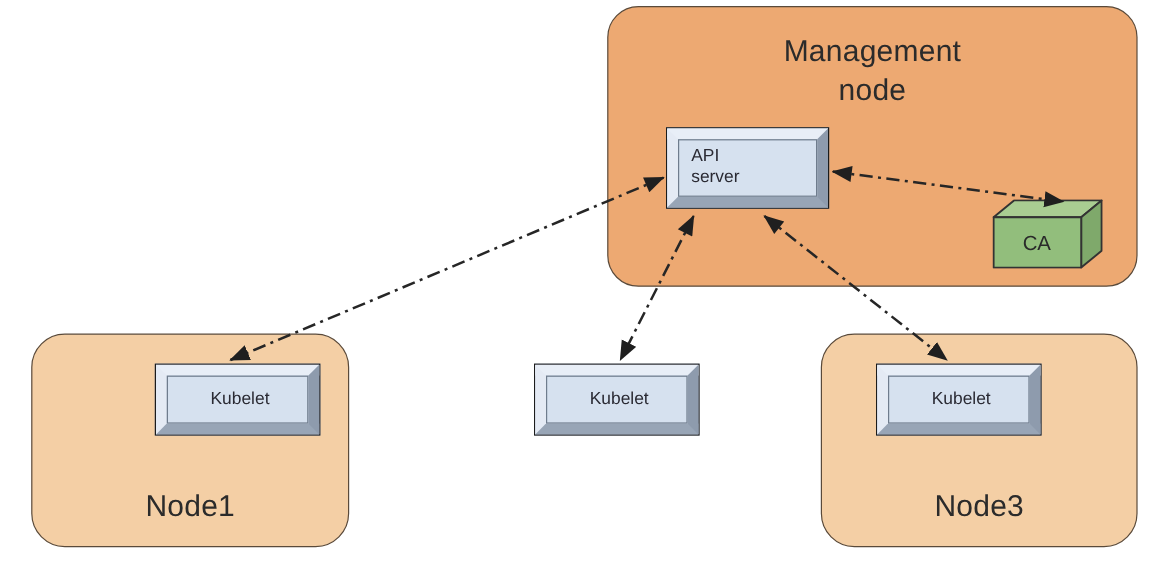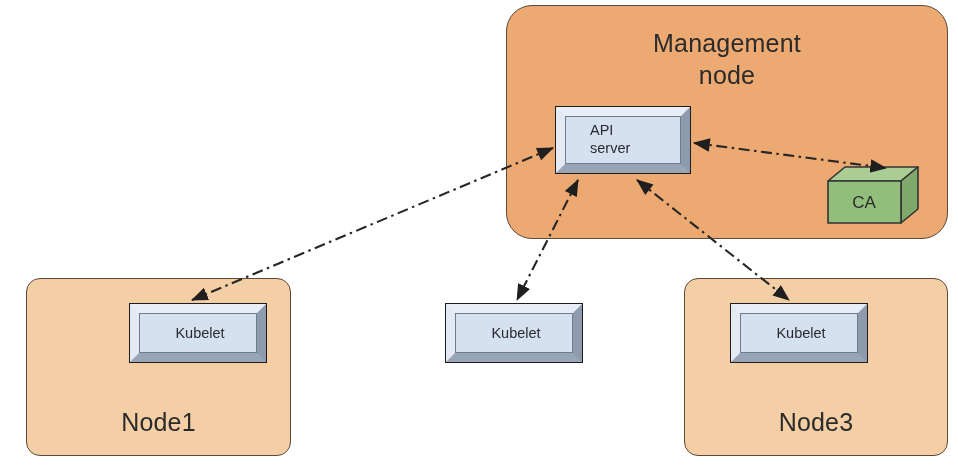--- a/index.html
+++ b/index.html
@@ -19,21 +19,21 @@
     position: absolute;
     left: 12px; top: 0;
     width: 958px;
     height: 468px;
   }
 
   
   .container-box {
     position: absolute;
     border: 1.6px solid #5a4a3a;
-    border-radius: 14px;
+    border-radius: 28px;
     box-sizing: border-box;
   }
   .mgmt-box {
     left: 494px;
     top: 5px;
     width: 442px;
     height: 234px;
     background: #eda972;
     border-radius: 26px;
   }
@@ -94,21 +94,21 @@
     background: #d6e1ef;
     border: 1px solid #6f7c8d;
     box-sizing: border-box;
     display: flex;
     align-items: center;
     box-sizing: border-box;
   }
   .bevel-label {
     font-size: 14.5px;
     color: #2a2a33;
-    padding-left: 24px;
+    padding-left: 10px;
     line-height: 1.25;
   }
   .bevel-label.centered {
     width: 100%;
     text-align: center;
     padding-left: 4px;
   }
 
   #api-server-box {
     left: 543px;

